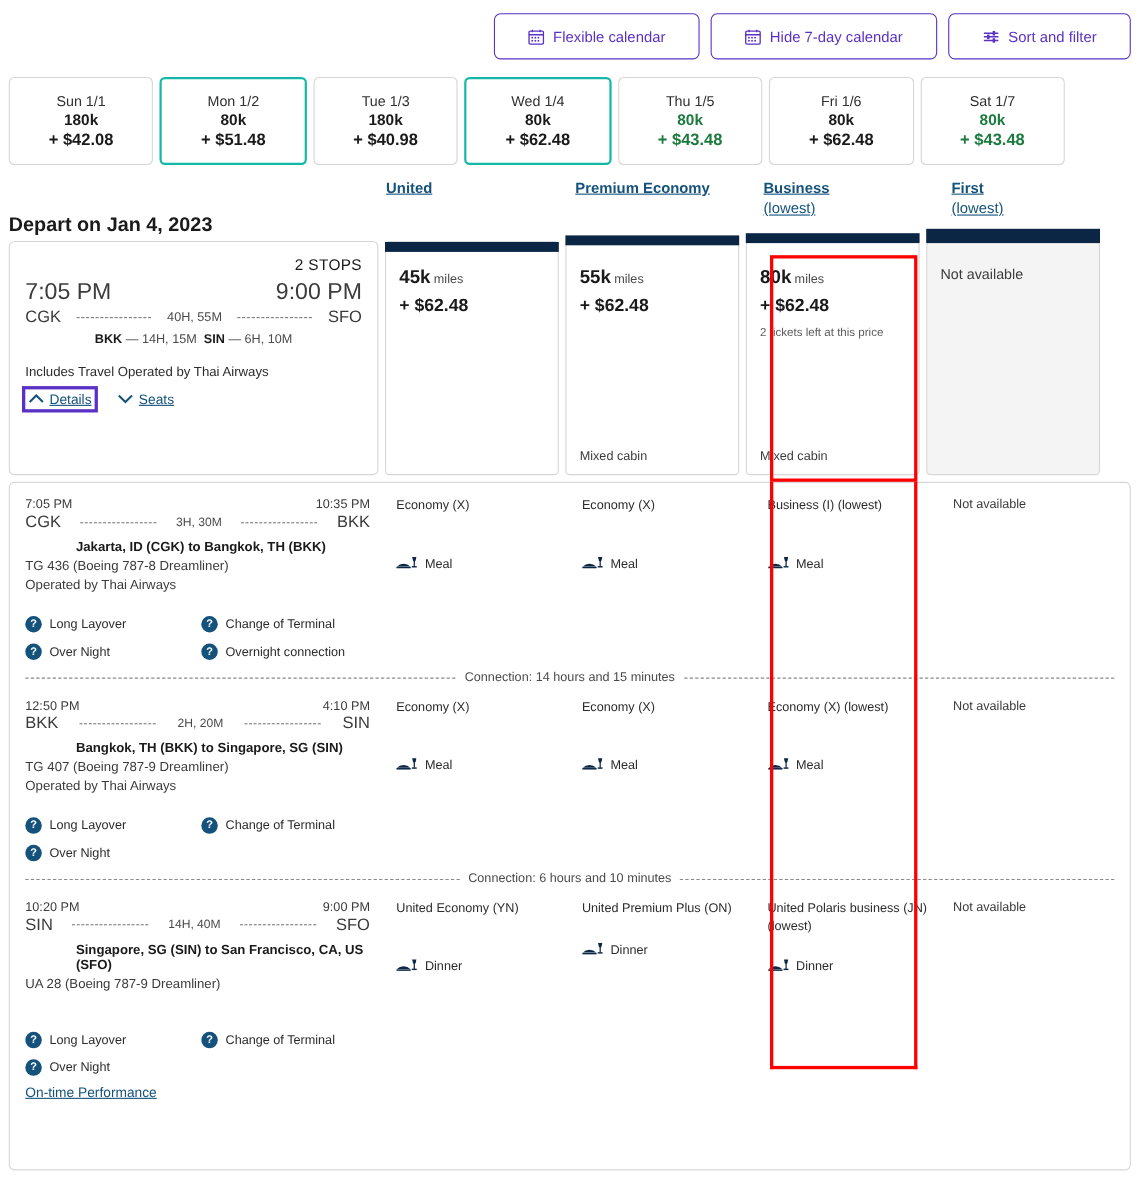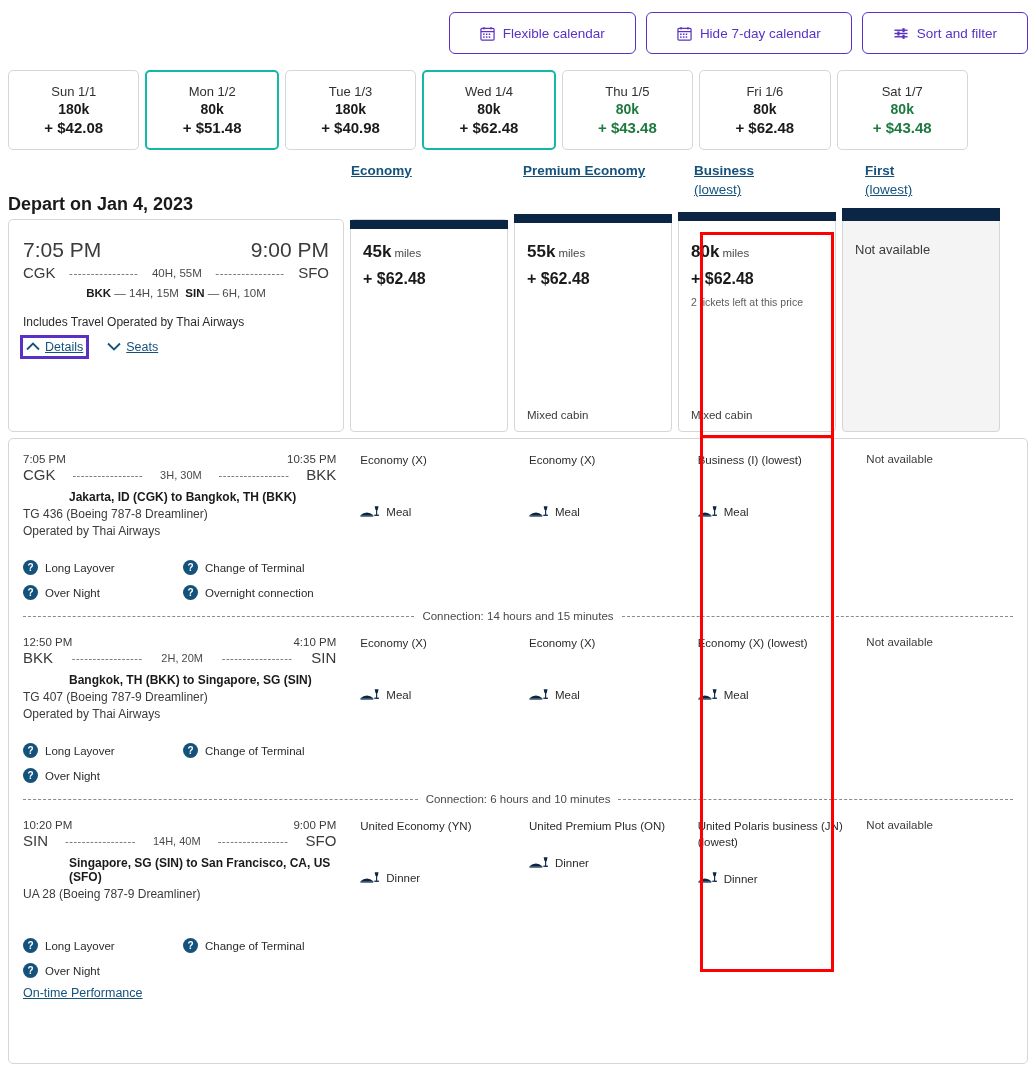--- a/index.html
+++ b/index.html
@@ -469,40 +469,41 @@
     </div>
     <div class="day green">
       <span class="d-label">Sat 1/7</span>
       <span class="d-miles">80k</span>
       <span class="d-price">+ $43.48</span>
     </div>
   </div>
 
   <div class="cabin-tabs">
     <div class="cabin-tab" style="left:343px;">
-      <span class="ct-main">Economy</span>
+      <span class="ct-main">United</span>
     </div>
     <div class="cabin-tab" style="left:515px;">
       <span class="ct-main">Premium Economy</span>
     </div>
     <div class="cabin-tab" style="left:686px;">
       <span class="ct-main">Business</span>
       <span class="ct-sub">(lowest)</span>
     </div>
     <div class="cabin-tab" style="left:857px;">
       <span class="ct-main">First</span>
       <span class="ct-sub">(lowest)</span>
     </div>
   </div>
 
   <div class="depart-heading">Depart on Jan 4, 2023</div>
 
   <div class="summary-row">
 
     <div class="itin-card">
+      <div class="stops">2 STOPS</div>
       <div class="times">
         <span class="t">7:05 PM</span>
         <span class="t">9:00 PM</span>
       </div>
       <div class="route">
         <span>CGK</span>
         <span class="dash">----------------</span>
         <span class="dur">40H, 55M</span>
         <span class="dash">----------------</span>
         <span>SFO</span>

